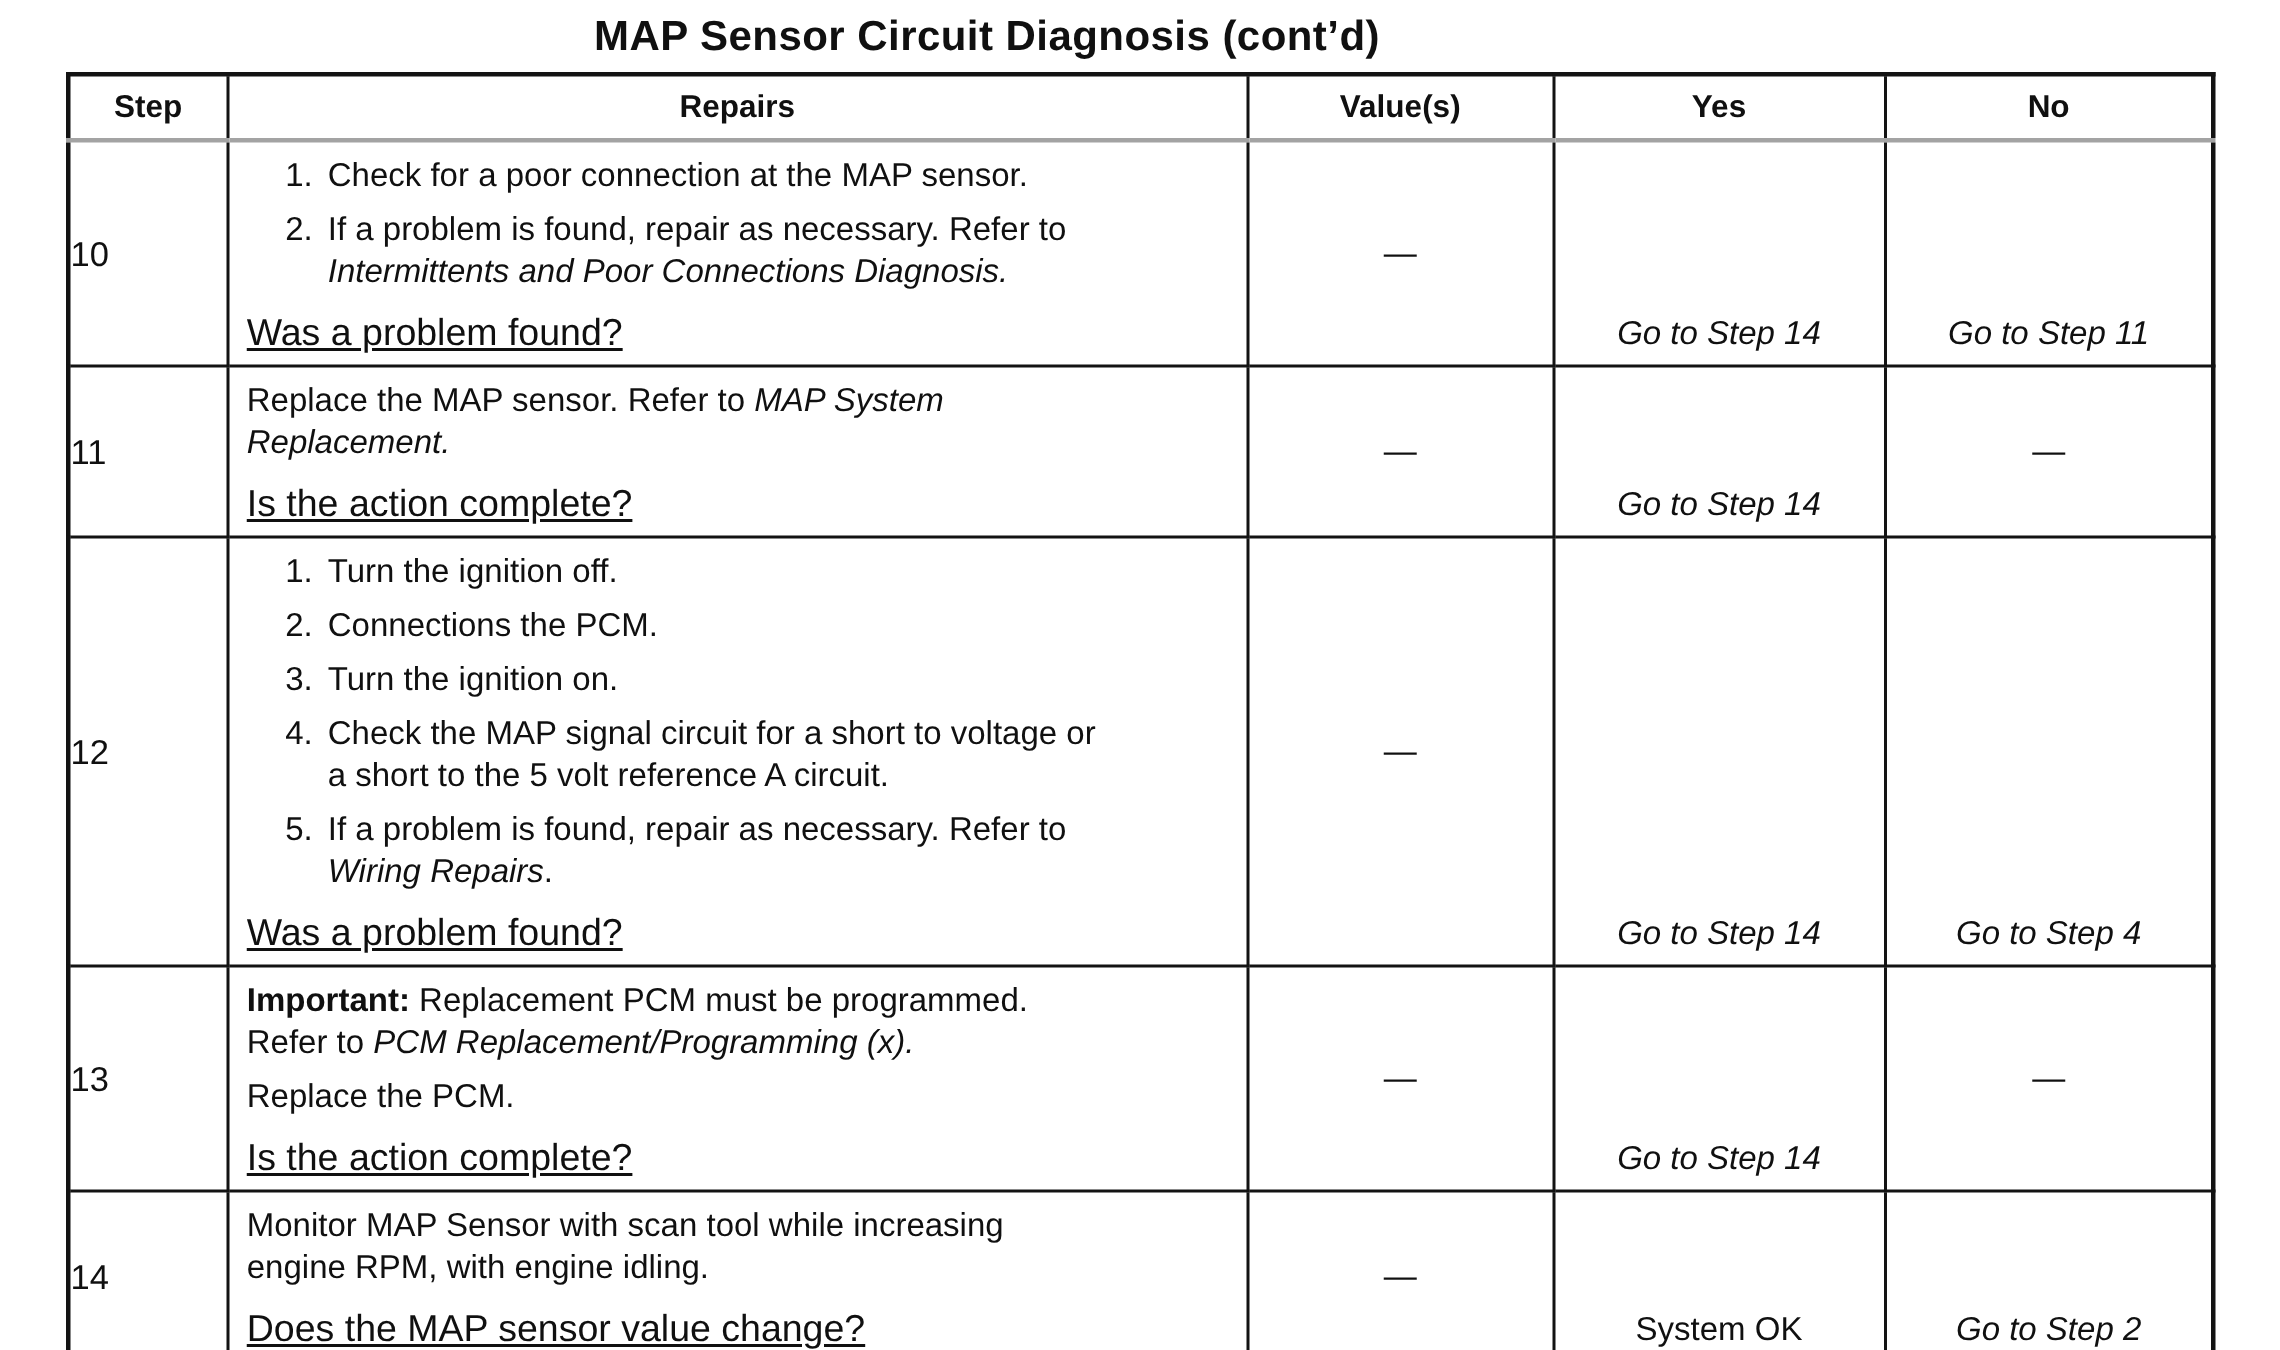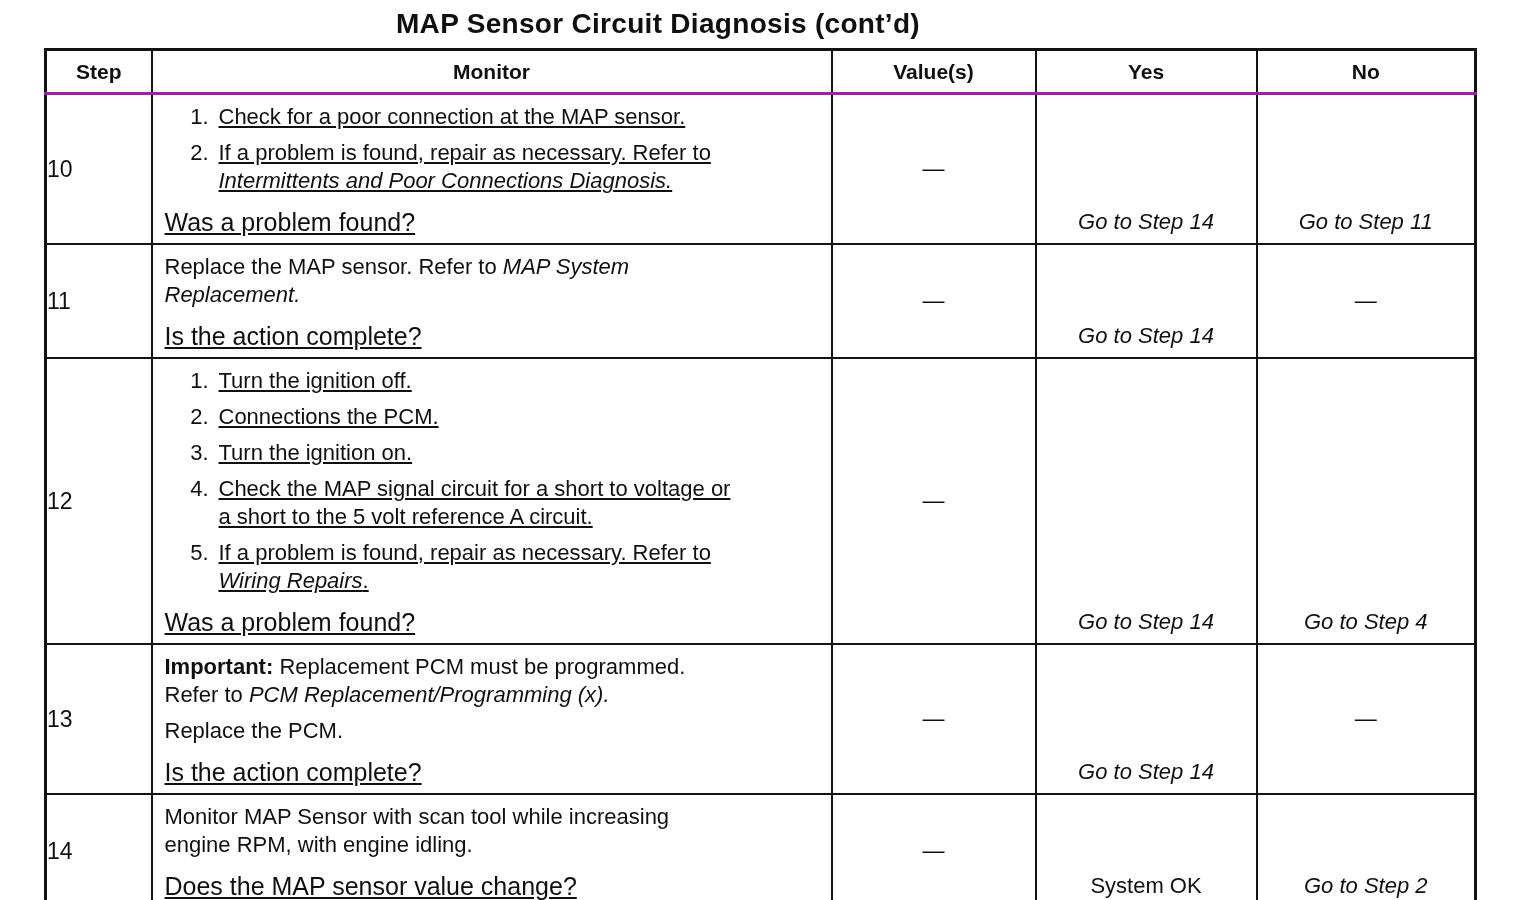--- a/index.html
+++ b/index.html
@@ -15,33 +15,33 @@
   table.diag{
     position:absolute;left:44px;top:48px;width:1430px;
     border-collapse:collapse;table-layout:fixed;
     border:3px solid #131313;
   }
   col.c1{width:106px}col.c2{width:680px}col.c3{width:204px}col.c4{width:221px}col.c5{width:219px}
   th,td{border:2px solid #131313;padding:0;vertical-align:top;overflow:hidden;}
   thead tr{height:44px;}
   thead th{
     font-size:21px;font-weight:bold;text-align:center;vertical-align:middle;
-    border-bottom:3px solid #a21caf;
+    border-bottom:3px solid #a3a3a3;
   }
   tbody tr:nth-child(1){height:140px}
   tbody tr:nth-child(2){height:101px}
   tbody tr:nth-child(3){height:275px}
   tbody tr:nth-child(4){height:144px}
   tbody tr:nth-child(5){height:106px}
 
   td.c-step{text-align:left;vertical-align:middle;font-size:23px;}
   td.c-action{position:relative;font-size:22px;line-height:28px;padding:8px 10px 40px 12px;}
   .item{display:flex;margin-bottom:8px;}
   .num{flex:none;width:44px;text-align:right;margin-right:10px;}
-  .itxt{flex:1;text-decoration:underline;}
+  .itxt{flex:1;}
   .para{margin:0 0 8px 0;}
   .question{position:absolute;left:12px;bottom:8px;font-size:25px;line-height:26px;text-decoration:underline;}
   td.c-val{text-align:center;vertical-align:middle;font-size:22px;}
   td.c-yes,td.c-no{position:relative;font-size:22px;padding-left:32px;}
   .bottom-text{position:absolute;bottom:8px;left:0;right:0;text-align:center;line-height:26px;}
   .center-dash{position:absolute;top:50%;left:0;right:0;margin-top:-13px;text-align:center;line-height:26px;}
   .it{font-style:italic;}
   .bd{font-weight:bold;}
 </style>
 </head>
@@ -53,21 +53,21 @@
   <colgroup>
     <col class="c1">
       <col class="c2">
       <col class="c3">
       <col class="c4">
       <col class="c5">
   </colgroup>
   <thead>
     <tr>
       <th>Step</th>
-      <th>Monitor</th>
+      <th>Repairs</th>
       <th>Value(s)</th>
       <th>Yes</th>
       <th>No</th>
     </tr>
   </thead>
   <tbody>
       <tr>
         <td class="c-step"><span>10</span></td>
         <td class="c-action">
           <div class="item">

